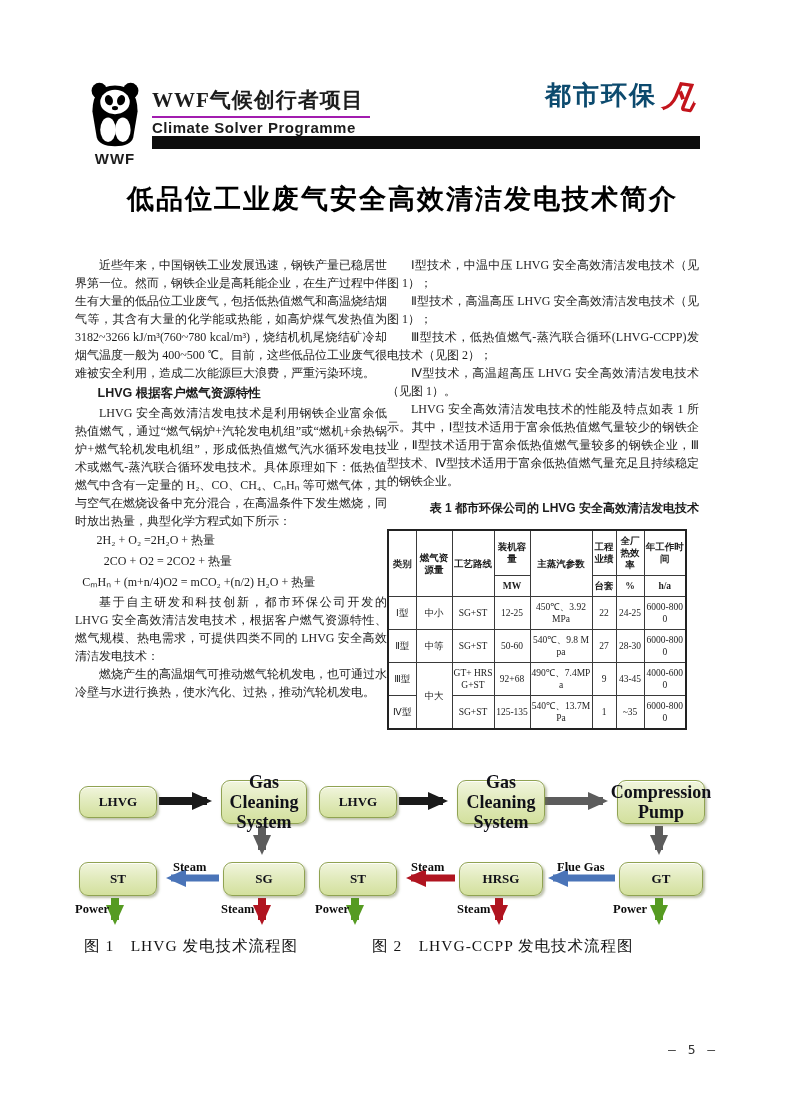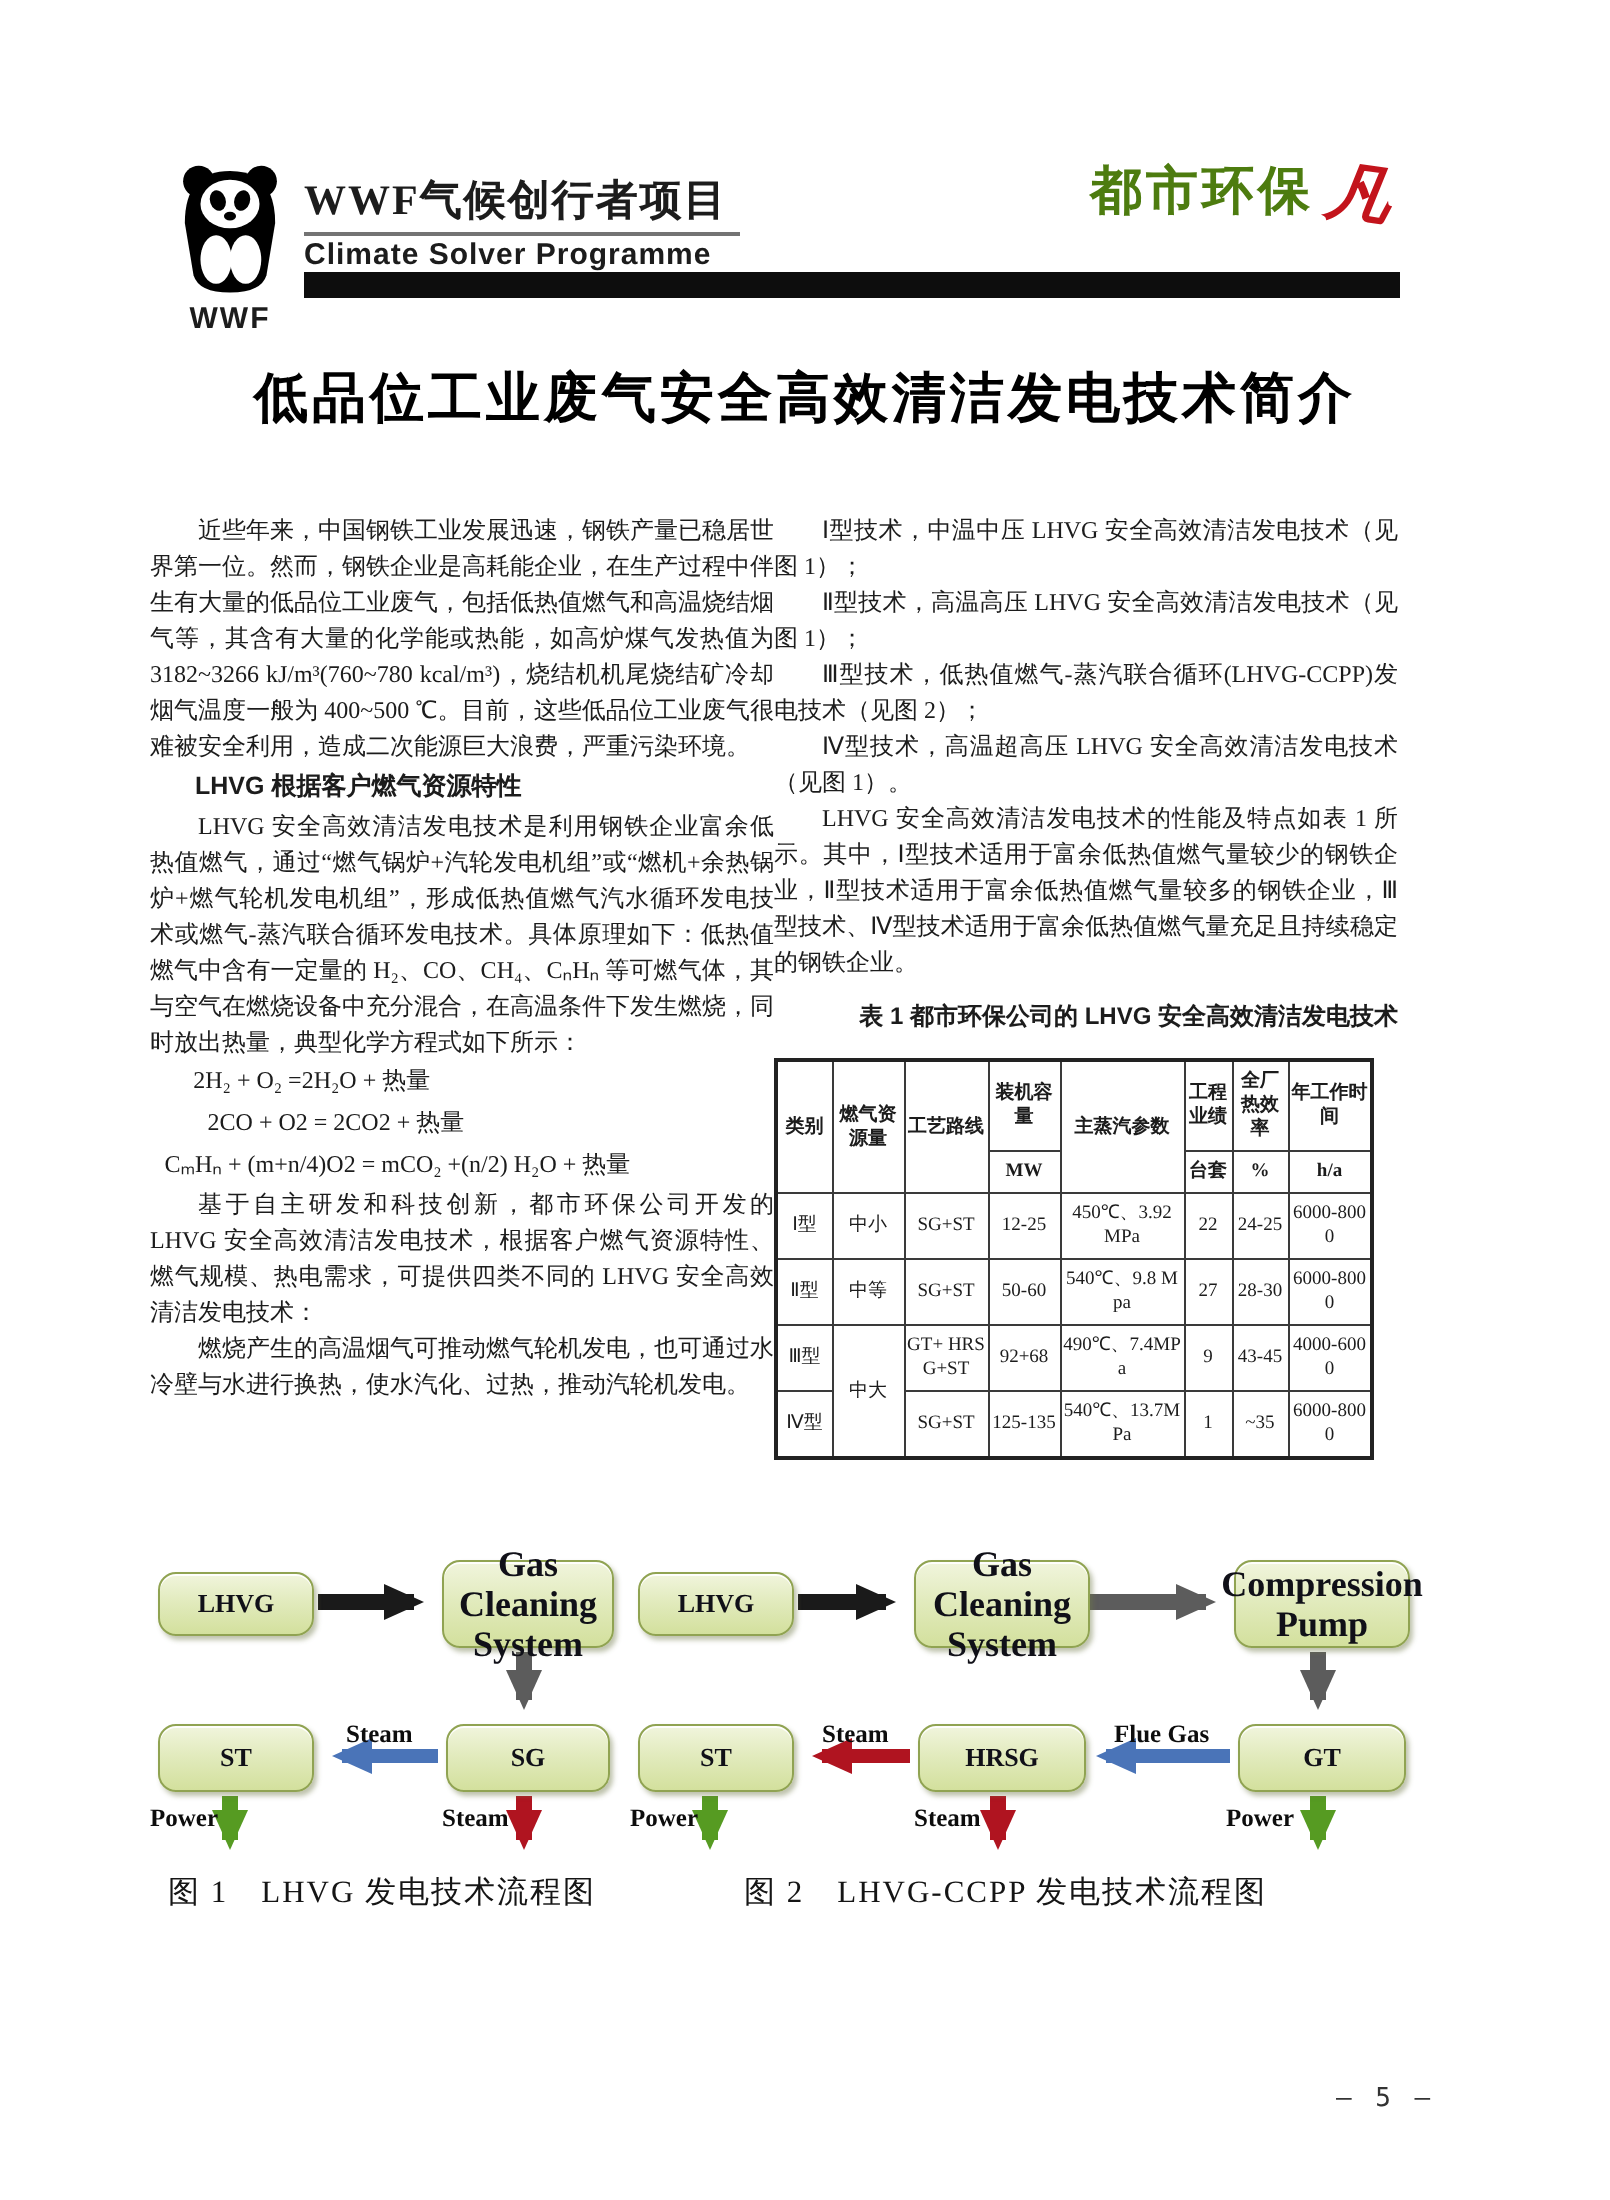--- a/index.html
+++ b/index.html
@@ -8,25 +8,25 @@
     background:#ffffff; overflow:hidden;
     font-family:"Liberation Serif", serif; color:#1c1c1c;
   }
 
   
   .hdr { position:absolute; left:86px; top:82px; }
   .panda-wrap { position:absolute; left:0; top:0; width:58px; text-align:center; }
   .panda-wrap .wwf-word { font:bold 15px "Liberation Sans", sans-serif; letter-spacing:1px; margin-top:-2px; }
   .hdr-text { position:absolute; left:66px; top:4px; width:560px; }
   .hdr-zh { font:bold 21px "Liberation Serif", serif; letter-spacing:1px;
-            border-bottom:2px solid #737373; display:inline-block; padding:0 6px 2px 0; }
+            border-bottom:2px solid #a21caf; display:inline-block; padding:0 6px 2px 0; }
   .hdr-en { font:bold 15px "Liberation Sans", sans-serif; letter-spacing:.5px; margin-top:1px; }
   .hdr-bar { position:absolute; left:152px; top:136px; width:548px; height:13px; background:#0d0d0d; }
   .brand { position:absolute; left:545px; top:76px; white-space:nowrap; }
-  .brand-zh { display:inline-block; font:900 26px "Liberation Sans", sans-serif; letter-spacing:2px; color:#4d7c0f; }
+  .brand-zh { display:inline-block; font:900 26px "Liberation Sans", sans-serif; letter-spacing:2px; color:#0c4a6e; }
   .brand-seal { display:inline-block; font:italic bold 32px "Liberation Serif", serif;
                 transform:rotate(8deg); margin-left:2px; vertical-align:-4px; }
 
   
   .doc-title { position:absolute; left:0; top:181px; width:100%; text-align:center;
                font:bold 27px "Liberation Serif", serif; letter-spacing:2px; color:#000; }
 
   
   .cols { position:absolute; left:75px; top:256px; width:652px; height:508px;
           display:flex; overflow:hidden; }

